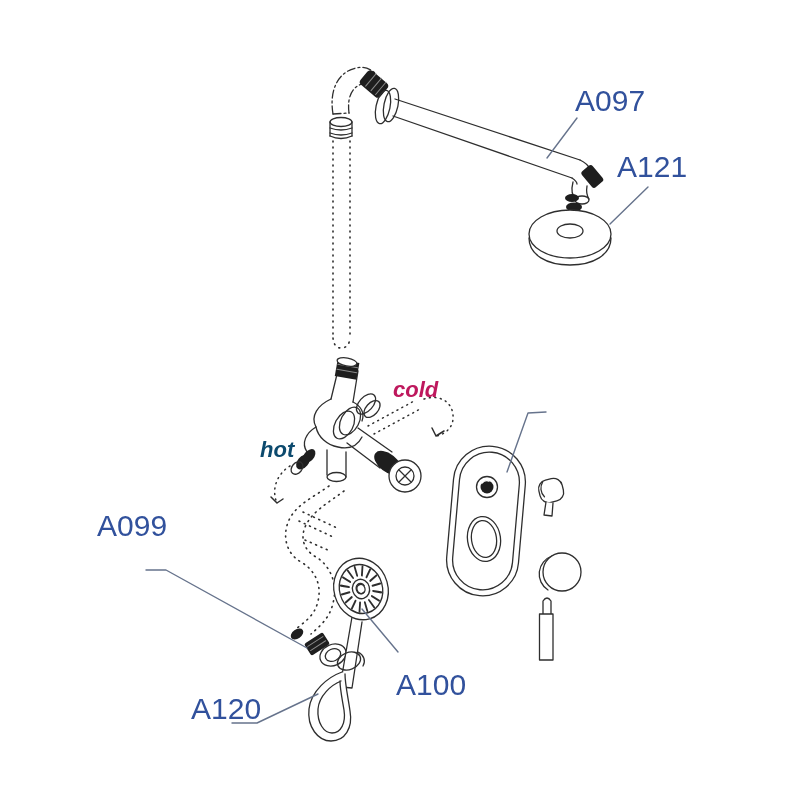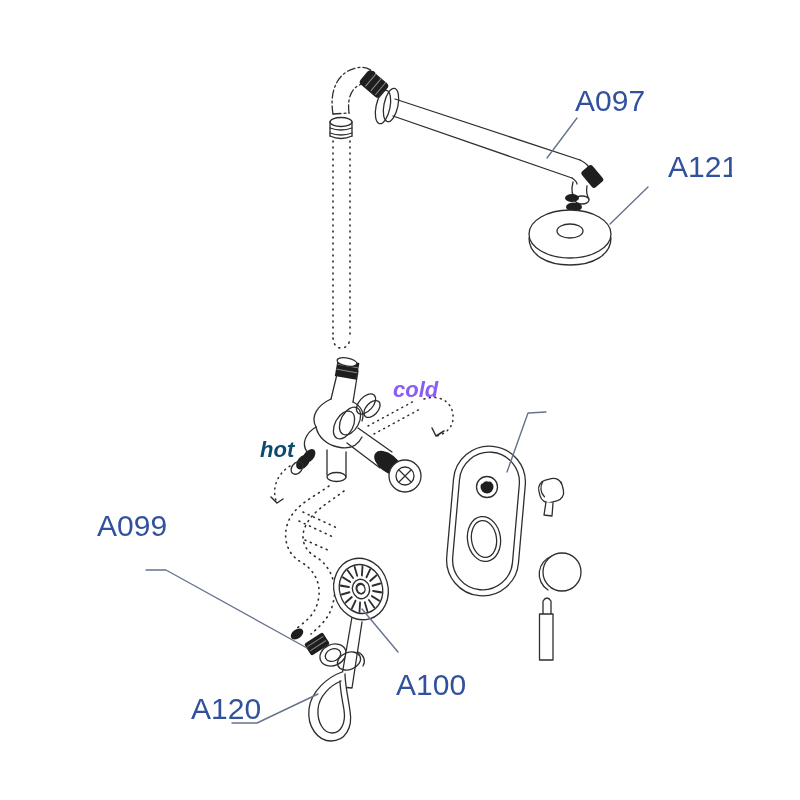--- a/index.html
+++ b/index.html
@@ -9,21 +9,21 @@
   }
   .canvas svg{position:absolute;left:0;top:0;}
   .lbl{
     position:absolute;color:#31519c;font-size:30px;line-height:1;
     white-space:nowrap;user-select:none;
   }
   .flow{
     position:absolute;font-size:22px;font-weight:bold;font-style:italic;line-height:1;
     white-space:nowrap;user-select:none;
   }
-  .flow.cold{color:#8b5cf6;}
+  .flow.cold{color:#be185d;}
   .flow.hot{color:#0c4a6e;}
 </style>
 </head>
 <body>
 
 <div class="canvas">
 
 <svg width="800" height="800" viewBox="0 0 800 800">
   <g fill="none" stroke="#2e2e2e" stroke-width="1.3" stroke-linecap="round" stroke-linejoin="round">
 
@@ -196,20 +196,20 @@
       <path d="M648,187 L610,224"></path>
       <path d="M546,412 L528,413 L507,472"></path>
       <path d="M146,570 L166,570 L307,648"></path>
       <path d="M398,652 L362,609"></path>
       <path d="M232,723 L257,723 L318,694"></path>
     </g>
   </g>
 </svg>
 
 <div class="lbl" style="left:575px;top:86px">A097</div>
-<div class="lbl" style="left:668px;top:152px">A121</div>
+<div class="lbl" style="left:617px;top:152px">A121</div>
 <div class="lbl" style="left:97px;top:511px">A099</div>
 <div class="lbl" style="left:396px;top:670px">A100</div>
 <div class="lbl" style="left:191px;top:694px">A120</div>
 <div class="flow cold" style="left:393px;top:379px">cold</div>
 <div class="flow hot" style="left:260px;top:439px">hot</div>
 
 </div>
 
 </body></html>

